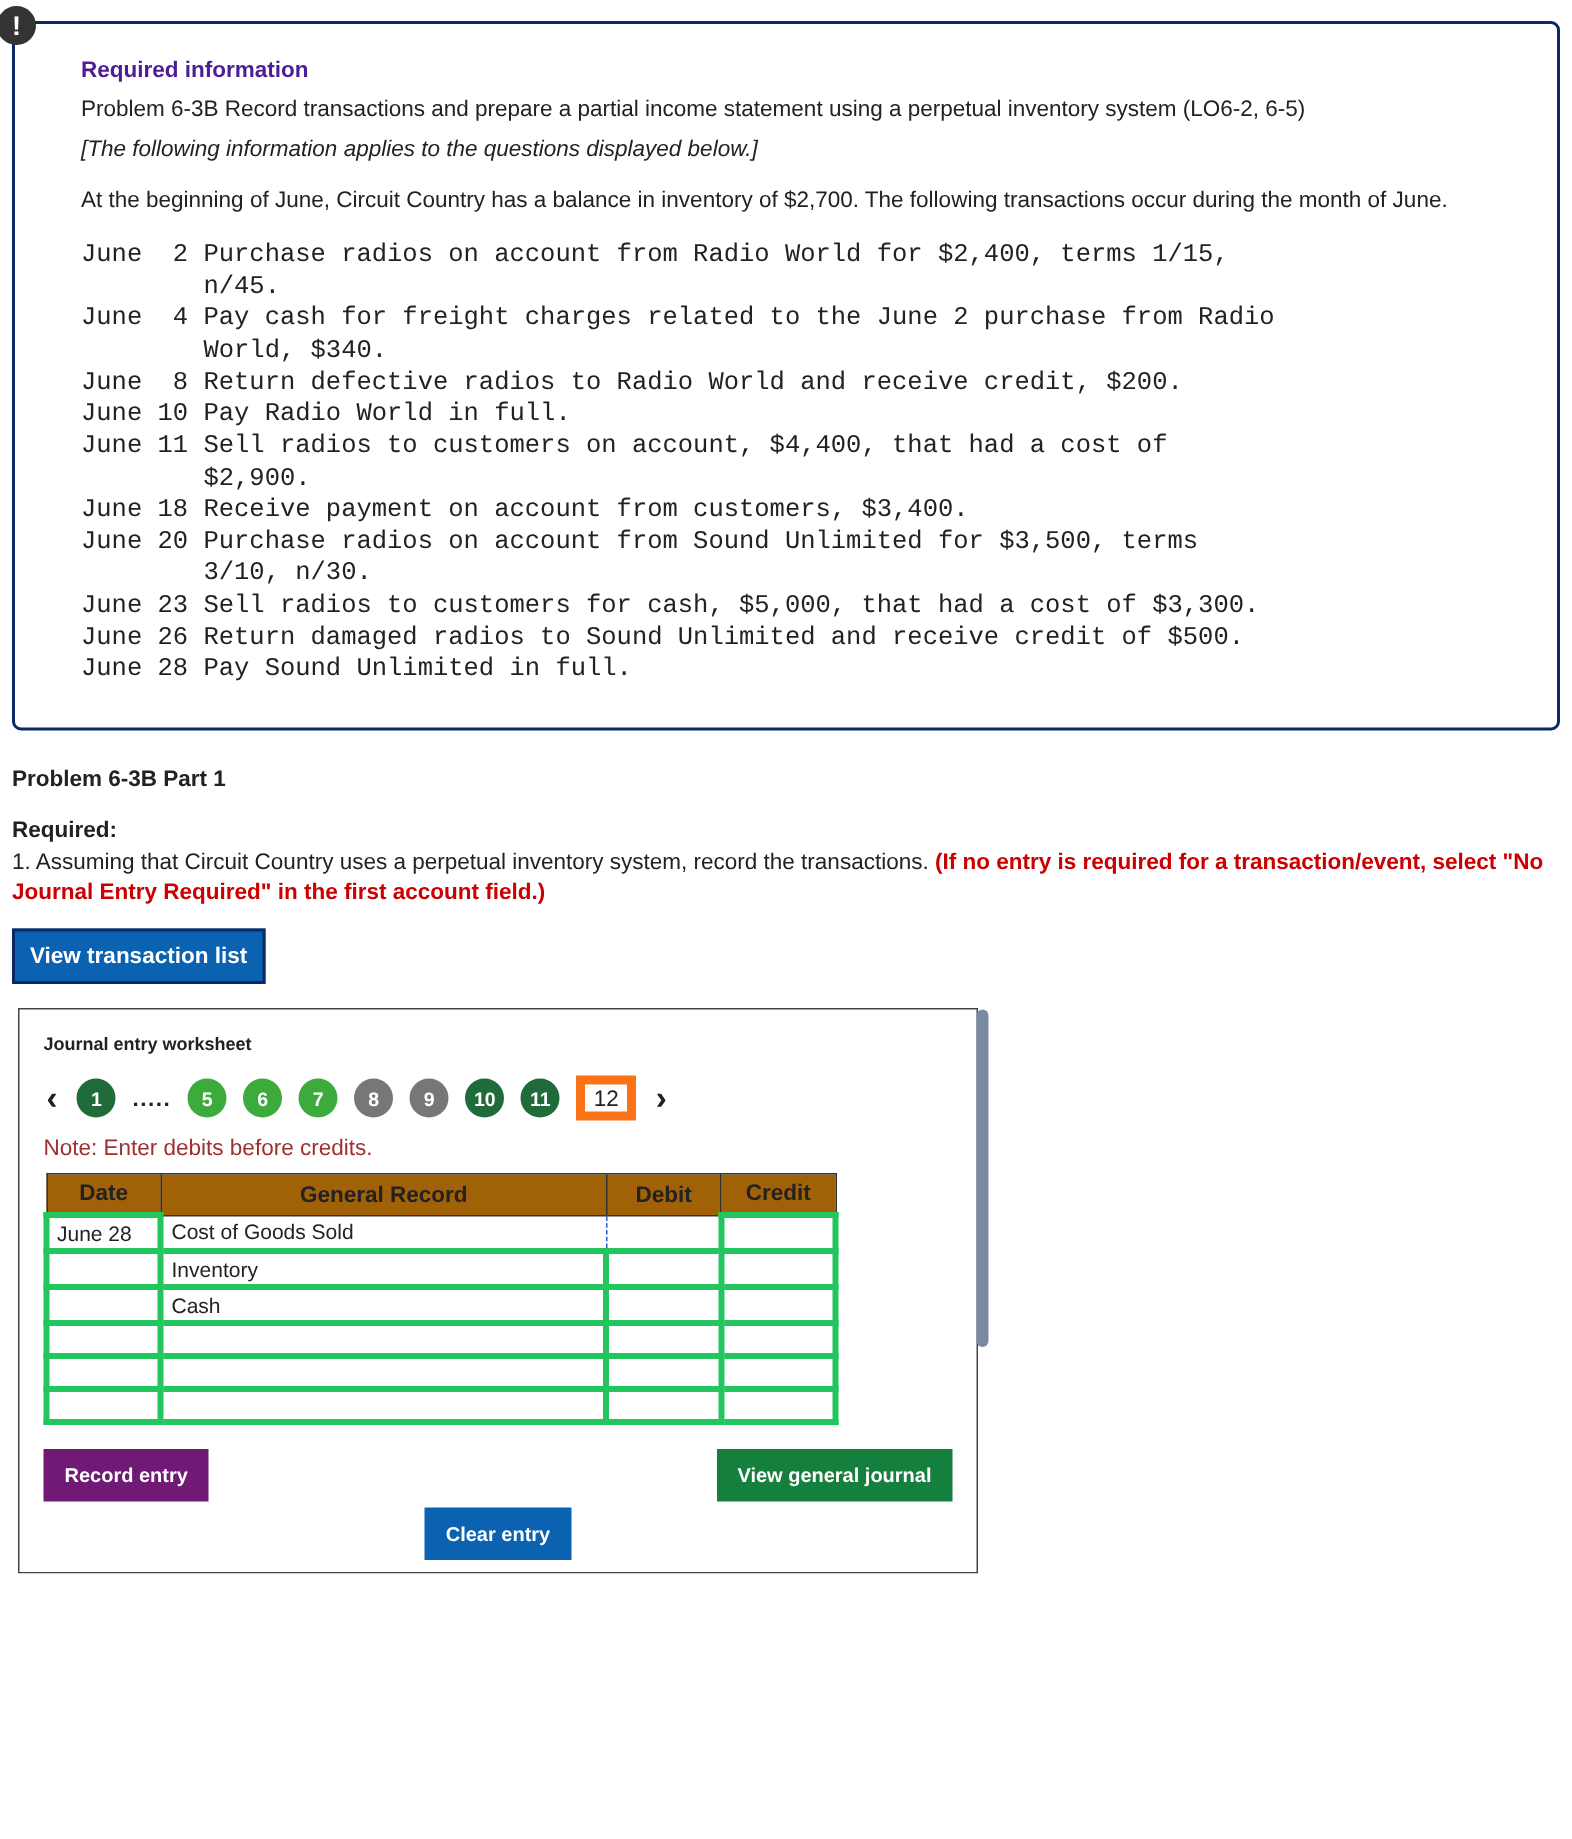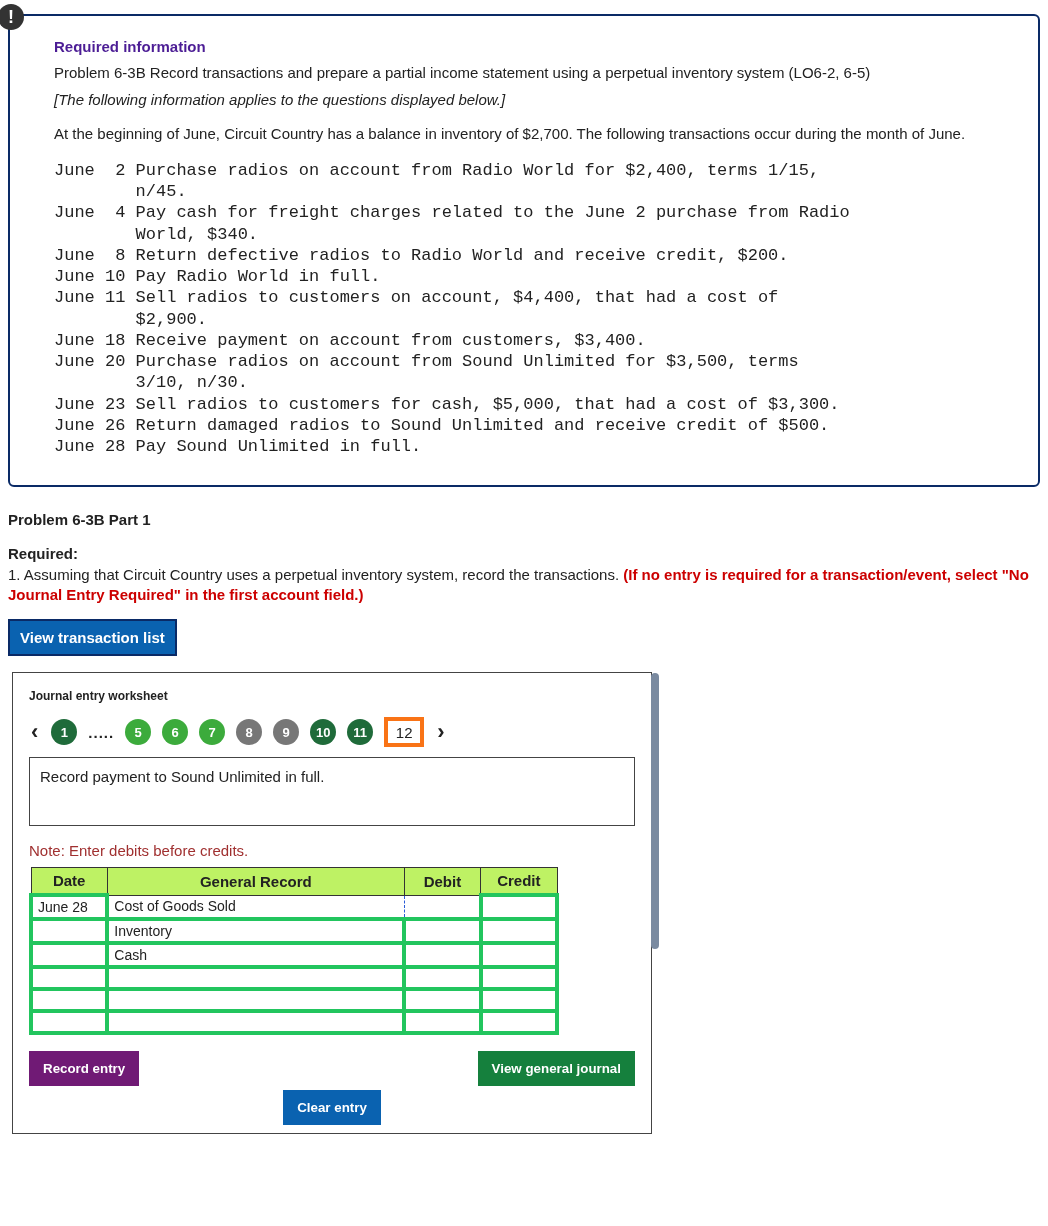--- a/index.html
+++ b/index.html
@@ -18,25 +18,25 @@
   .view-btn { display: inline-block; background: #0a62b0; color: #fff; font-weight: bold; padding: 8px 10px; border: 2px solid #0a2a66; margin: 0 0 0 8px; cursor: pointer; }
   .worksheet-wrap { border: 1px solid #444; margin: 16px 0 0 12px; width: 640px; padding: 16px 16px 8px 16px; position: relative; }
   .ws-title { font-weight: bold; font-size: 12px; margin-bottom: 14px; }
   .tab-row { display: flex; gap: 11px; align-items: center; margin-bottom: 10px; }
   .chev { font-size: 22px; font-weight: bold; padding: 0 2px; cursor: pointer; }
   .dots { font-weight: bold; letter-spacing: 1px; }
   .tab-circ { width: 26px; height: 26px; border-radius: 50%; color: #fff; font-size: 13px; font-weight: bold; display: flex; align-items: center; justify-content: center; cursor: pointer; }
   .c-dg { background: #1f6b3a; }
   .c-g  { background: #3cab3c; }
   .c-gr { background: #777; }
-  .tab-sq { width: 40px; height: 30px; border: 4px solid #f97316; display: flex; align-items: center; justify-content: center; font-size: 15px; cursor: pointer; }
+  .tab-sq { width: 40px; height: 30px; border: 6px solid #f97316; display: flex; align-items: center; justify-content: center; font-size: 15px; cursor: pointer; }
   .prompt-box { border: 1px solid #444; padding: 10px 10px 40px 10px; margin-bottom: 16px; }
   .note { color: #a03030; margin-bottom: 8px; }
   table.je { border-collapse: collapse; width: 530px; }
-  table.je th { background: #bef264; border: 1px solid #333; font-weight: bold; padding: 4px; text-align: center; }
+  table.je th { background: #a16207; border: 1px solid #333; font-weight: bold; padding: 4px; text-align: center; }
   table.je td { border: 4px solid #22c55e; padding: 2px 5px; height: 22px; font-size: 14px; }
   table.je td.sel { border: 1px dashed #2a5bd7; }
   .col-date { width: 72px; }
   .col-gj   { width: 280px; }
   .col-dr, .col-cr { width: 72px; }
   .btn-row { display: flex; gap: 12px; margin: 16px 0 4px 0; align-items: center; }
   .btn { color: #fff; font-weight: bold; padding: 10px 14px; cursor: pointer; border: none; }
   .btn-dark  { background: #701a75; }
   .btn-mid   { background: #0a62b0; margin-left: 60px; }
   .btn-view  { background: #15803d; }
@@ -89,23 +89,20 @@
     <span class="tab-circ c-g">6</span>
     <span class="tab-circ c-g">7</span>
     <span class="tab-circ c-gr">8</span>
     <span class="tab-circ c-gr">9</span>
     <span class="tab-circ c-dg">10</span>
     <span class="tab-circ c-dg">11</span>
     <span class="tab-sq">12</span>
     <span class="chev">›</span>
   </div>
 
-  <div class="prompt-box">
-    <span>Record payment to Sound Unlimited in full.</span>
-  </div>
 
   <div class="note">Note: Enter debits before credits.</div>
 
   <table class="je">
     <tbody>
         <tr>
       <th class="col-date">Date</th>
       <th class="col-gj">General Record</th>
       <th class="col-dr">Debit</th>
       <th class="col-cr">Credit</th>

